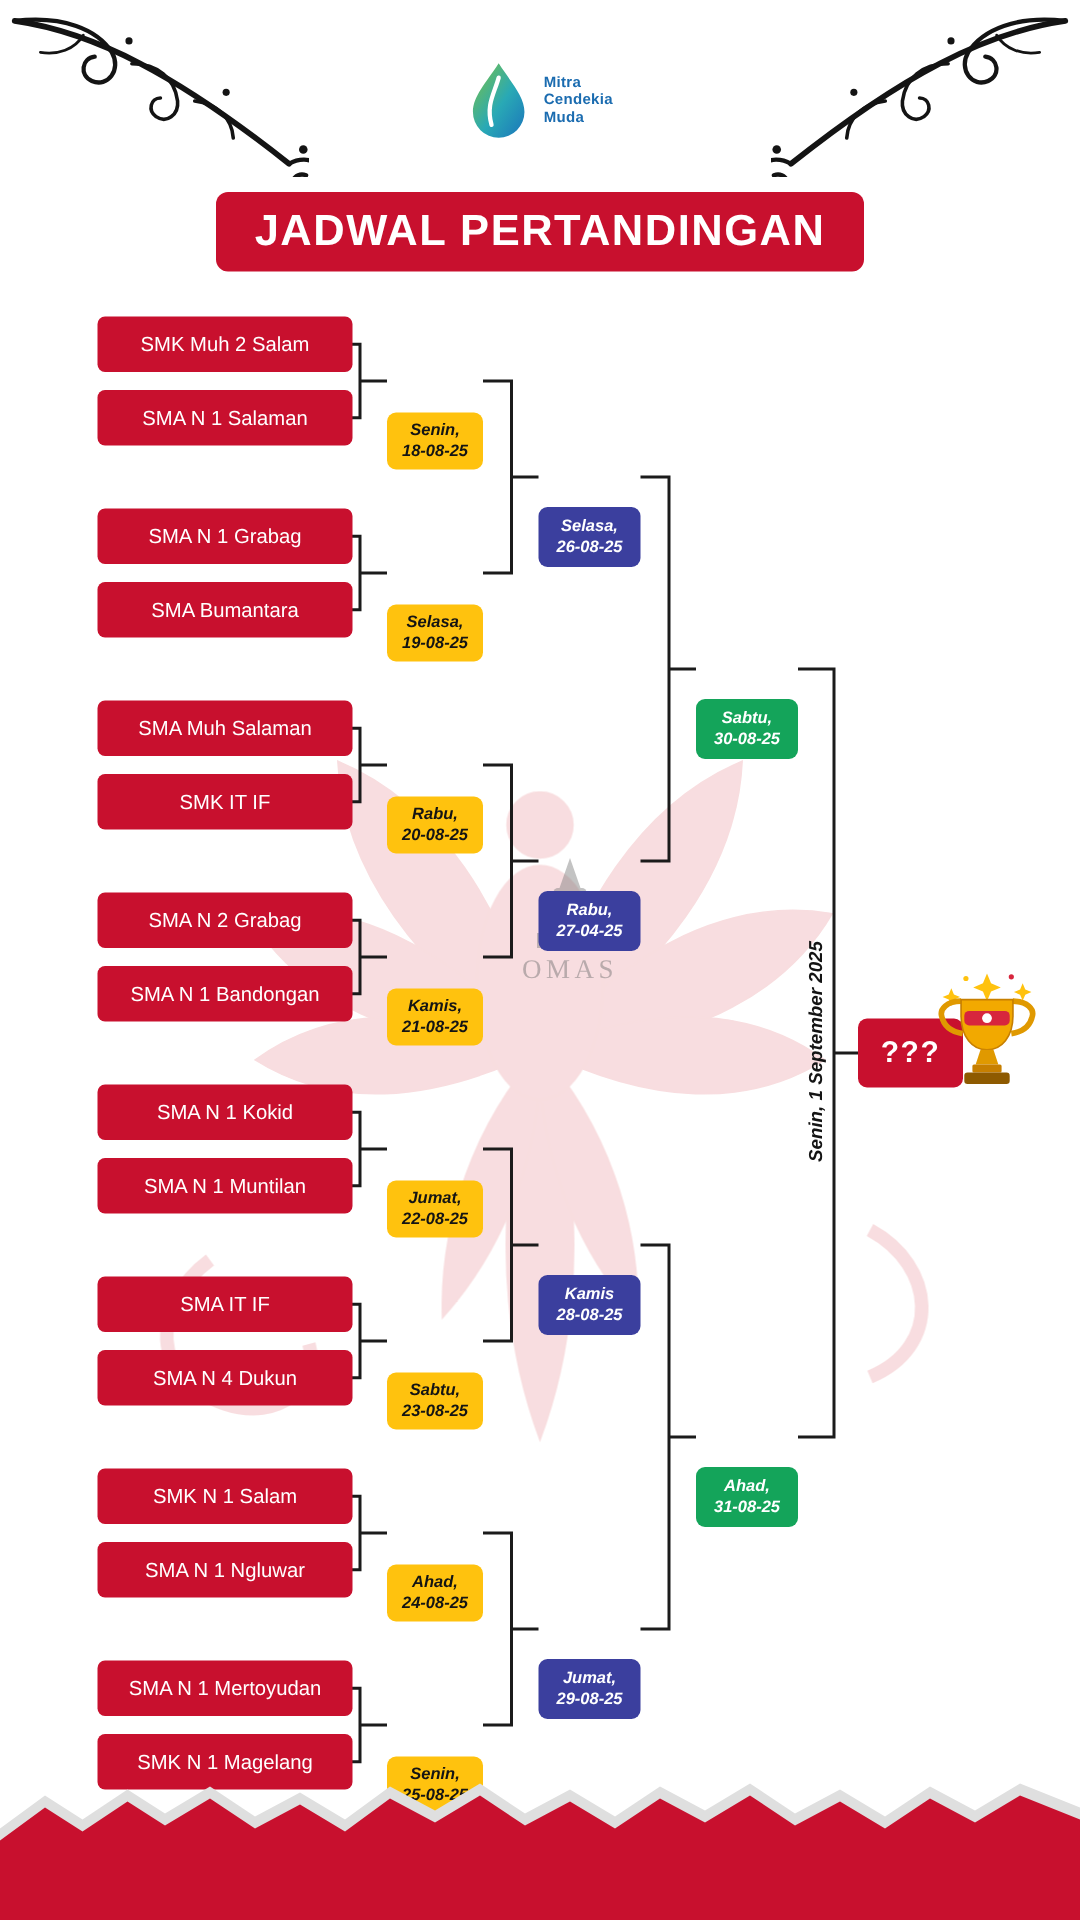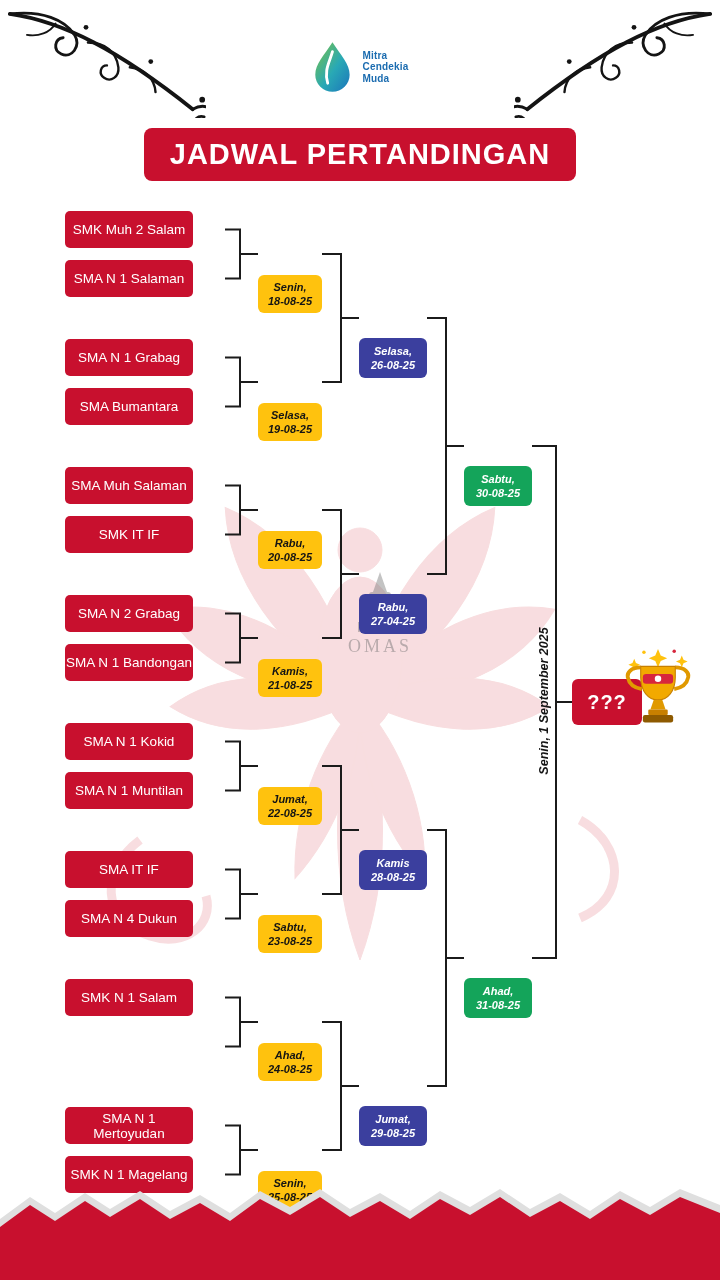--- a/index.html
+++ b/index.html
@@ -22,21 +22,21 @@
   .logo{position:absolute;top:40px;left:50%;transform:translateX(-50%);display:flex;align-items:center;gap:9px;}
   .logo-txt{color:#1B6CB0;font-weight:bold;font-size:10px;line-height:1.12;letter-spacing:.2px;}
   .title-banner{
     position:absolute;left:50%;top:128px;transform:translateX(-50%);
     width:432px;height:53px;background:var(--red);border-radius:8px;
     display:flex;align-items:center;justify-content:center;
     color:#fff;font-size:29px;font-weight:bold;letter-spacing:1px;
   }
   
   .team{
-    position:absolute;left:65px;width:128px;height:37px;background:var(--red);
+    position:absolute;left:65px;width:170px;height:37px;background:var(--red);
     border-radius:5px;color:#fff;display:flex;align-items:center;justify-content:center;
     font-size:13.5px;font-weight:500;z-index:3;text-align:center;
   }
   .dbox{
     position:absolute;border-radius:6px;display:flex;flex-direction:column;
     align-items:center;justify-content:center;font-style:italic;font-size:11px;
     font-weight:600;line-height:1.3;text-align:center;z-index:3;margin-top:40px;
   }
   .dbox span{display:block;}
   .yellow{left:258px;width:64px;height:38px;background:var(--yellow);color:#141414;}
@@ -199,20 +199,21 @@
   </div>
 
   <div class="team" style="top:851px">SMA IT IF</div>
   <div class="team" style="top:900px">SMA N 4 Dukun</div>
   <div class="dbox yellow" style="top:875px">
     <span>Sabtu,</span>
     <span>23-08-25</span>
   </div>
 
   <div class="team" style="top:979px">SMK N 1 Salam</div>
+  <div class="team" style="top:1028px">SMA N 1 Ngluwar</div>
   <div class="dbox yellow" style="top:1003px">
     <span>Ahad,</span>
     <span>24-08-25</span>
   </div>
 
   <div class="team" style="top:1107px">SMA N 1 Mertoyudan</div>
   <div class="team" style="top:1156px">SMK N 1 Magelang</div>
   <div class="dbox yellow" style="top:1131px">
     <span>Senin,</span>
     <span>25-08-25</span>

